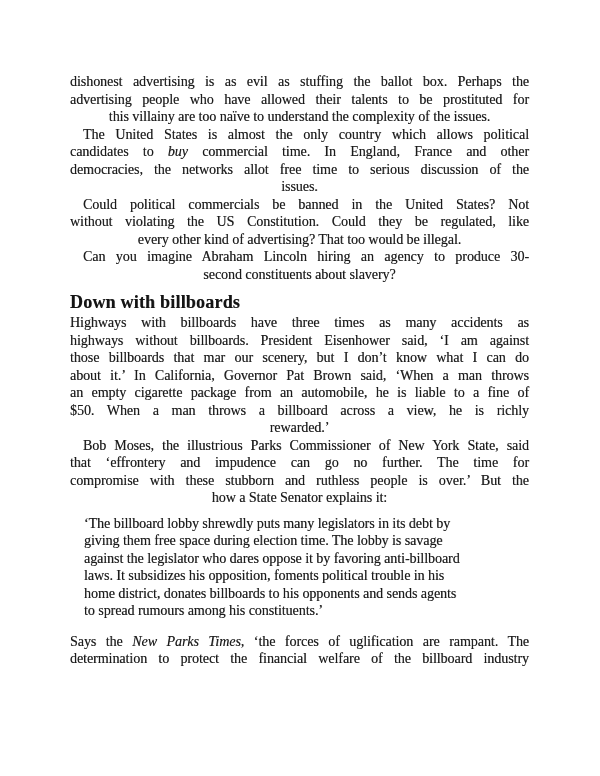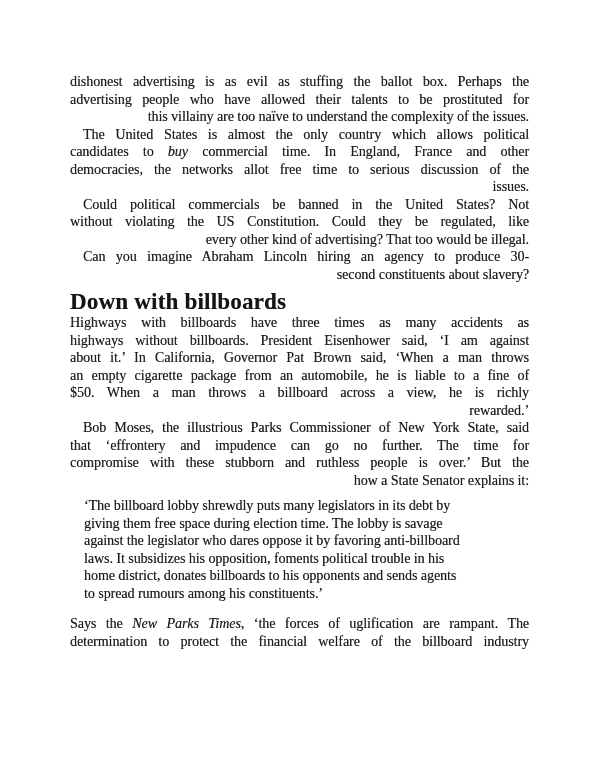--- a/index.html
+++ b/index.html
@@ -23,32 +23,32 @@
     width: 459px;
     font-family: "Liberation Serif", "DejaVu Serif", serif;
     font-size: 14px;
     line-height: 17.5px;
     color: #1b1b1b;
     letter-spacing: -0.05px;
     text-shadow: 0.3px 0 0 rgba(25, 25, 25, 0.55);
   }
   .blk { margin: 0; }
   .ln {
-    text-align: right;
+    text-align: center;
     text-justify: inter-word;
   }
   .ln.j {
     text-align: justify;
     text-align-last: justify;
   }
   .blk.indent .ln:first-child {
     text-indent: 13px;
   }
   .h2 {
-    font-size: 23px;
+    font-size: 18px;
     line-height: 24px;
     font-weight: bold;
     letter-spacing: 0.2px;
     margin-top: 7px;
     color: #141414;
   }
   .quote {
     margin: 8px 0 13px 14px;
   }
   .quote .ln { text-align: left; }
@@ -75,20 +75,21 @@
         <div class="ln">every other kind of advertising? That too would be illegal.</div>
       </div>
       <div class="blk indent">
         <div class="ln j">Can you imagine Abraham Lincoln hiring an agency to produce 30-</div>
         <div class="ln">second constituents about slavery?</div>
       </div>
       <div class="h2">Down with billboards</div>
       <div class="blk">
         <div class="ln j">Highways with billboards have three times as many accidents as</div>
         <div class="ln j">highways without billboards. President Eisenhower said, ‘I am against</div>
+        <div class="ln j">those billboards that mar our scenery, but I don’t know what I can do</div>
         <div class="ln j">about it.’ In California, Governor Pat Brown said, ‘When a man throws</div>
         <div class="ln j">an empty cigarette package from an automobile, he is liable to a fine of</div>
         <div class="ln j">$50. When a man throws a billboard across a view, he is richly</div>
         <div class="ln">rewarded.’</div>
       </div>
       <div class="blk indent">
         <div class="ln j">Bob Moses, the illustrious Parks Commissioner of New York State, said</div>
         <div class="ln j">that ‘effrontery and impudence can go no further. The time for</div>
         <div class="ln j">compromise with these stubborn and ruthless people is over.’ But the</div>
         <div class="ln">how a State Senator explains it:</div>

